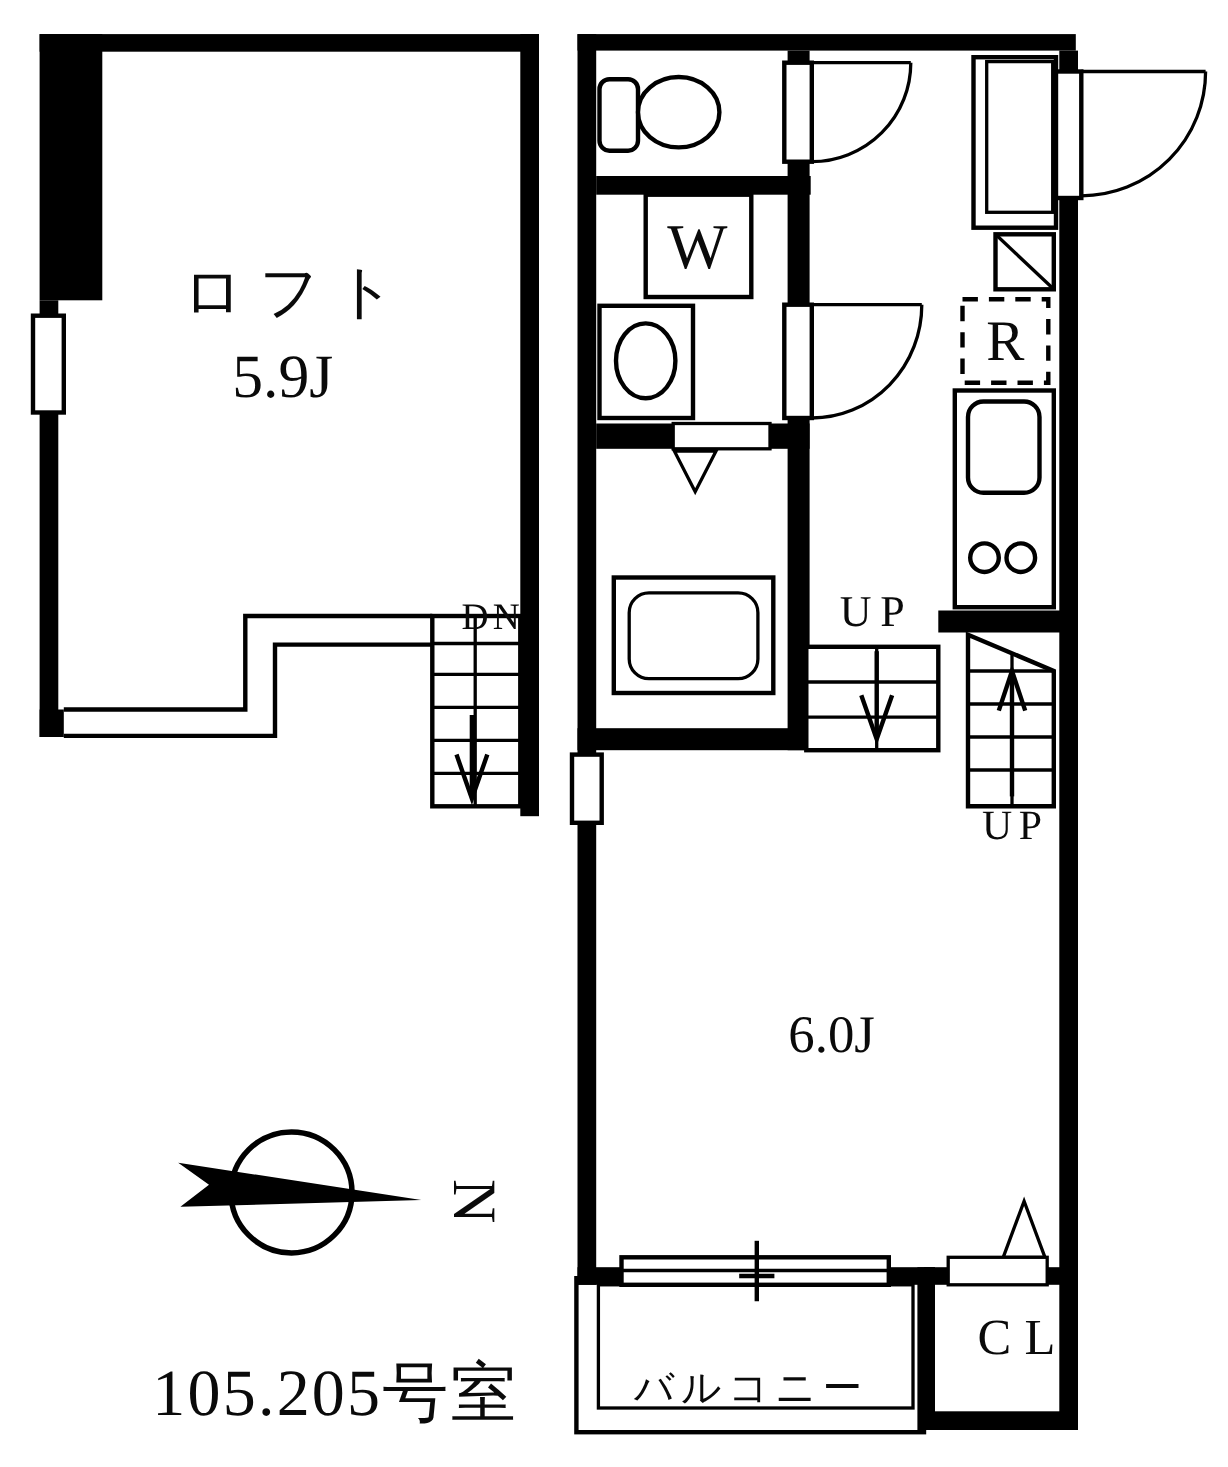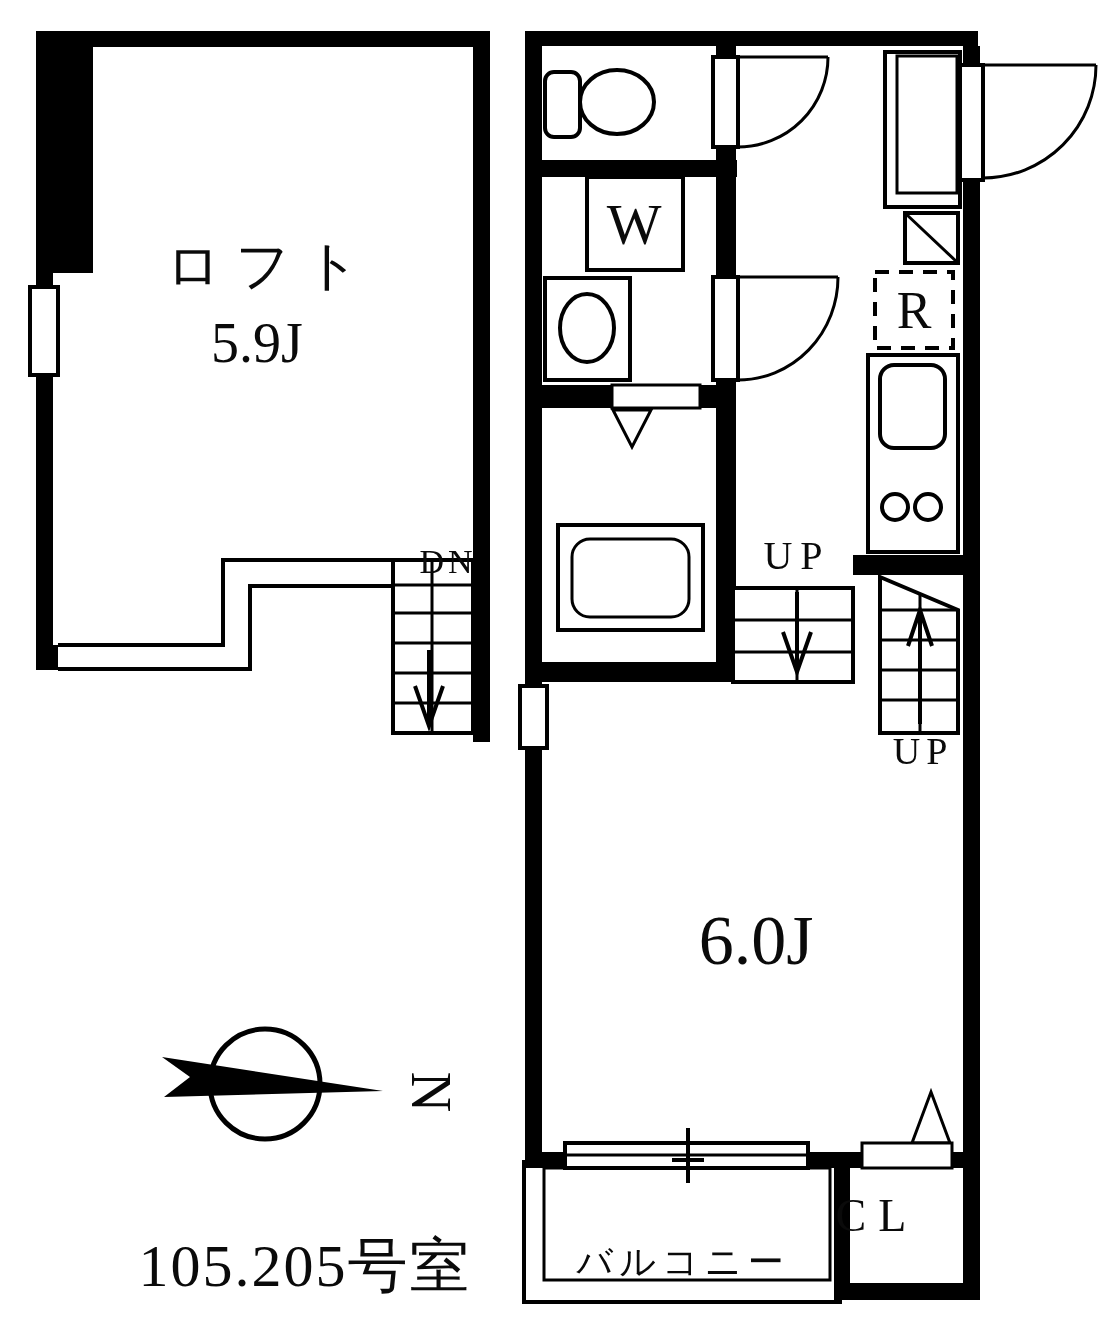--- a/index.html
+++ b/index.html
@@ -21,23 +21,23 @@
     font-family:"Liberation Serif","DejaVu Serif",serif;
   }
   .lbl.rot90{transform:translate(-50%,-50%) rotate(90deg);}
   .loft-name{left:270px;top:266px;font-size:54px;letter-spacing:14px;}
   .loft-size{left:257px;top:343px;font-size:56px;}
   .dn-lbl{left:430px;top:562px;font-size:34px;letter-spacing:4px;margin-left:18px;}
   .washer-lbl{left:634px;top:225px;font-size:58px;}
   .fridge-lbl{left:914px;top:311px;font-size:52px;}
   .up-lower{left:797px;top:556px;font-size:40px;letter-spacing:8px;}
   .up-upper{left:923px;top:751px;font-size:38px;letter-spacing:6px;}
-  .room-size{left:756px;top:941px;font-size:70px;}
+  .room-size{left:756px;top:941px;font-size:48px;}
   .balcony-lbl{left:683px;top:1262px;font-size:36px;letter-spacing:6px;}
-  .closet-lbl{left:877px;top:1216px;font-size:46px;letter-spacing:12px;}
+  .closet-lbl{left:930px;top:1216px;font-size:46px;letter-spacing:12px;}
   .north-lbl{left:431px;top:1092px;font-size:56px;}
   .unit-num{left:305px;top:1266px;font-size:60px;letter-spacing:2px;}
 </style>
 </head>
 <body>
 
 <div class="stage">
 
 <svg width="1116" height="1334" viewBox="0 0 1116 1334">
 

